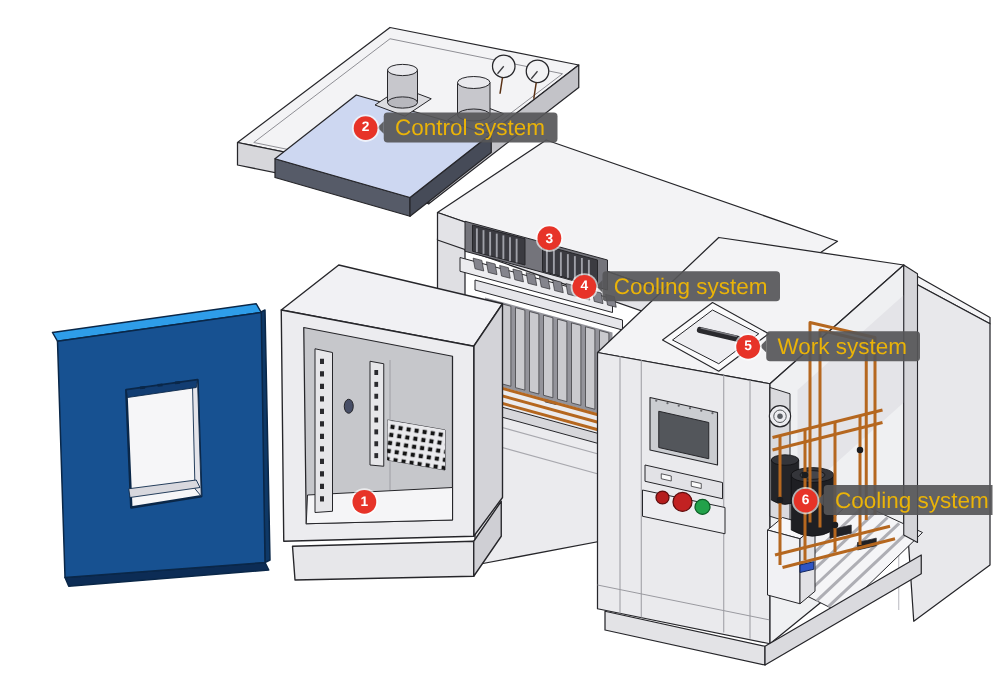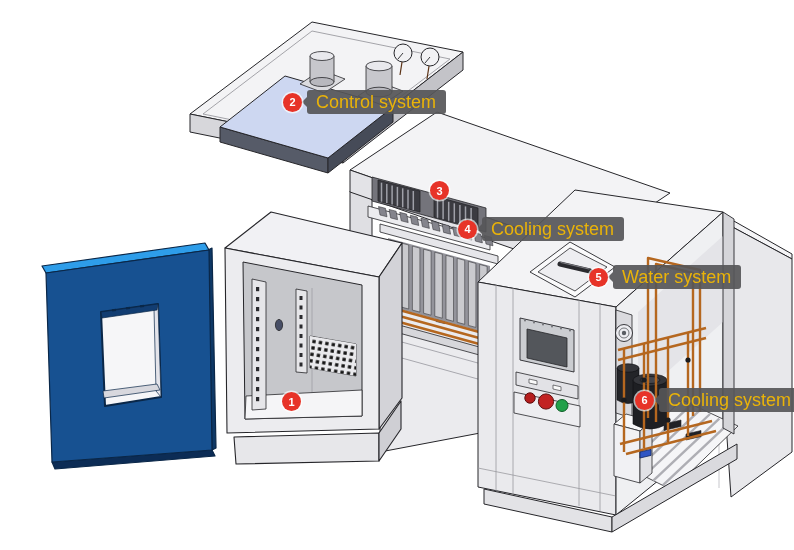--- a/index.html
+++ b/index.html
@@ -350,21 +350,21 @@
   <span class="badge">3</span>
 </div>
 
 <div class="callout" style="left:458px;top:217px">
   <span class="badge">4</span>
   <span class="tag">Cooling system</span>
 </div>
 
 <div class="callout" style="left:589px;top:265px">
   <span class="badge">5</span>
-  <span class="tag">Water system</span>
+  <span class="tag">Work system</span>
 </div>
 
 <div class="callout" style="left:635px;top:388px">
   <span class="badge">6</span>
   <span class="tag">Cooling system</span>
 </div>
 
 </div>
 
 </body></html>

